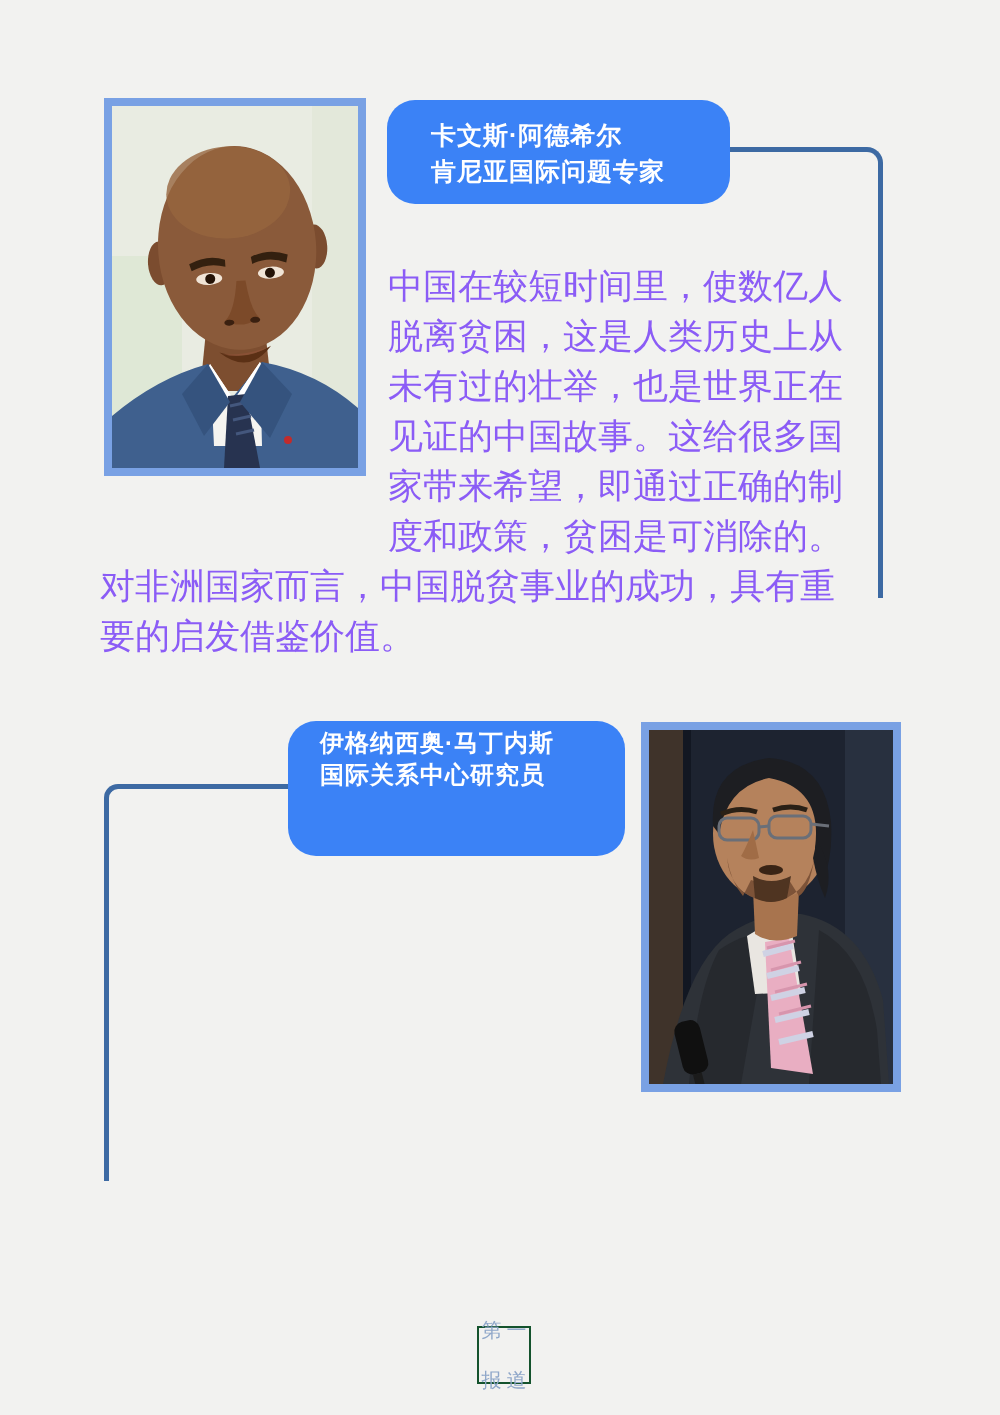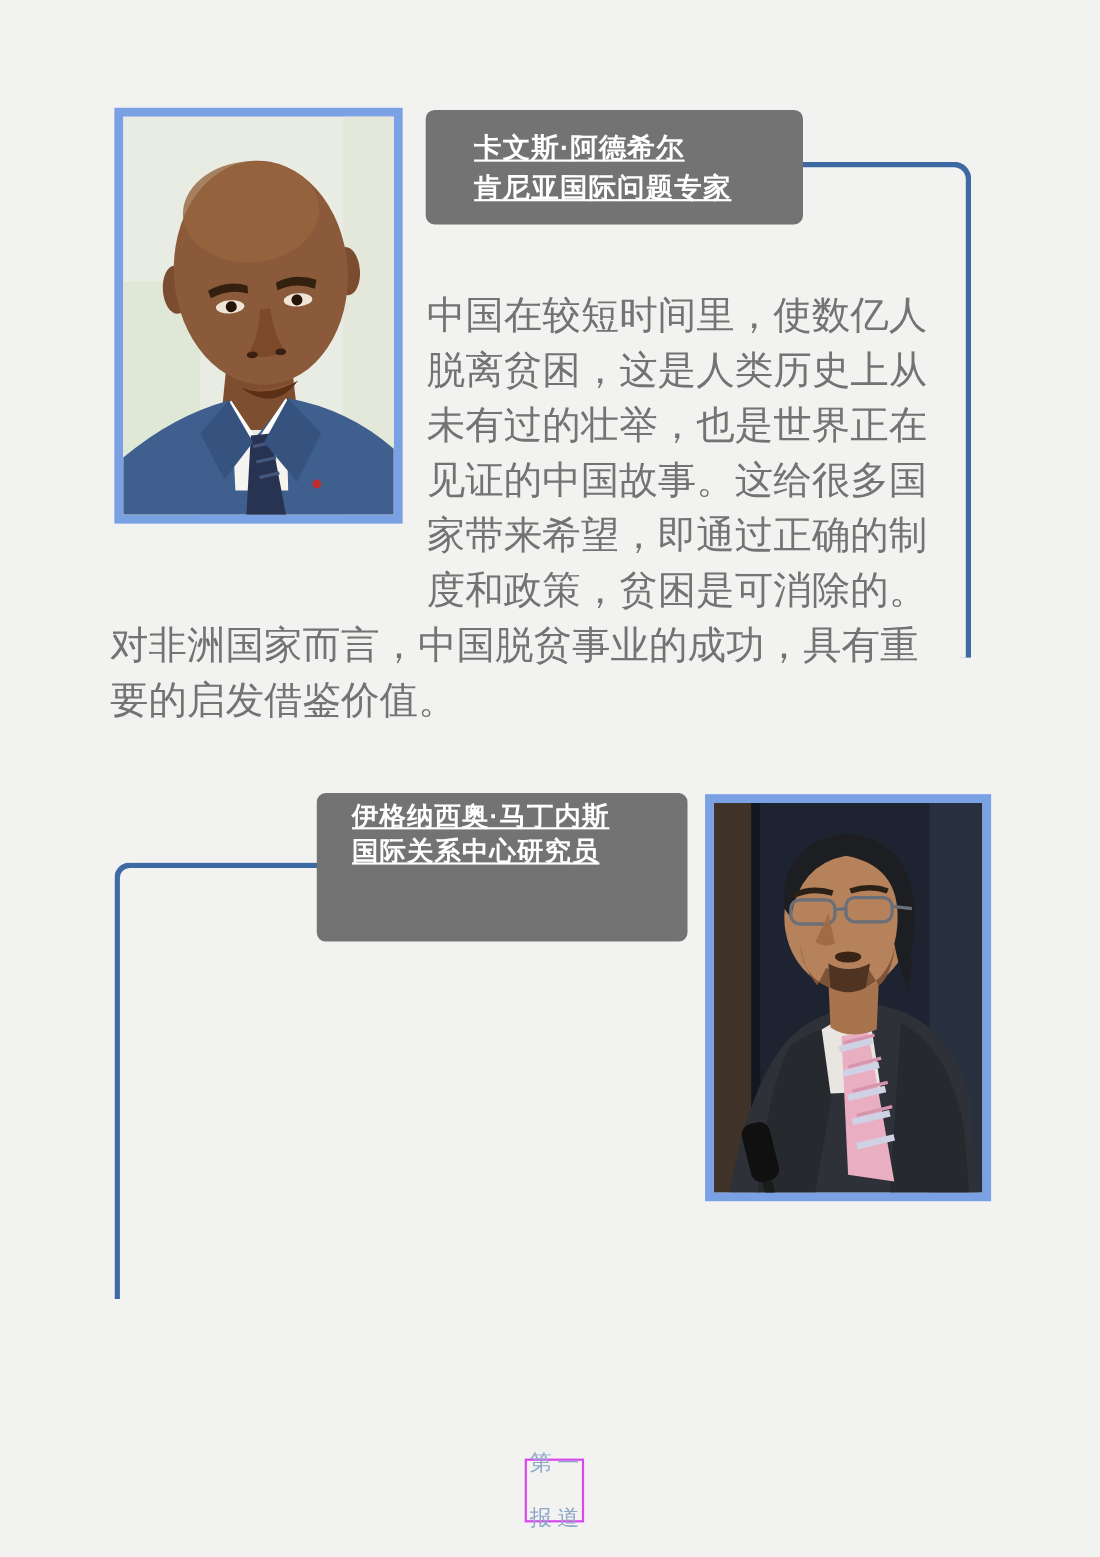--- a/index.html
+++ b/index.html
@@ -20,43 +20,43 @@
     border-top:5px solid #3d6aa3;border-left:5px solid #3d6aa3;
     border-top-left-radius:14px;
   }
   
   .photo{position:absolute;z-index:3;border:8px solid #79a1e4;background:#dde4ea;}
   .photo1{left:104px;top:98px;width:246px;height:362px;}
   .photo2{left:641px;top:722px;width:244px;height:354px;}
   .photo svg{display:block;width:100%;height:100%;}
   
   .badge{
-    position:absolute;z-index:4;background:#737373;color:#ffffff;
-    border-radius:8px;box-sizing:border-box;text-decoration:underline;
+    position:absolute;z-index:4;background:#3b82f6;color:#ffffff;
+    border-radius:28px;box-sizing:border-box;
   }
   .badge1{left:387px;top:100px;width:343px;height:104px;padding:17px 10px 0 44px;}
   .badge1 .badge-line{font-size:25px;line-height:36px;font-weight:bold;letter-spacing:1px;}
   .badge2{left:288px;top:721px;width:337px;height:135px;padding:6px 10px 0 32px;}
   .badge2 .badge-line{font-size:24px;line-height:32px;font-weight:bold;letter-spacing:1px;}
   
   .quote{
     position:absolute;z-index:2;
     font-family:"Liberation Serif",serif;
-    color:#737373;font-size:35px;line-height:50px;
+    color:#8b5cf6;font-size:35px;line-height:50px;
     white-space:pre-line;
   }
   .quote1{left:100px;top:212px;width:760px;}
   .quote2{left:145px;top:870px;width:756px;}
   .spacer{display:block;}
   .quote1 .spacer{float:left;width:288px;height:300px;}
   .quote2 .spacer{float:right;width:262px;height:250px;}
   
   .seal{
     position:absolute;left:477px;top:1326px;width:54px;height:58px;
-    border:2px solid #d946ef;box-sizing:border-box;z-index:2;
+    border:2px solid #14532d;box-sizing:border-box;z-index:2;
     display:flex;flex-direction:column;justify-content:center;align-items:center;
     font-family:"Liberation Serif",serif;color:#8fa7c9;gap:24px;
   }
   .seal-row{font-size:20px;line-height:26px;letter-spacing:5px;margin-right:-5px;}
 </style>
 </head>
 <body>
 
 <div class="canvas">
 

